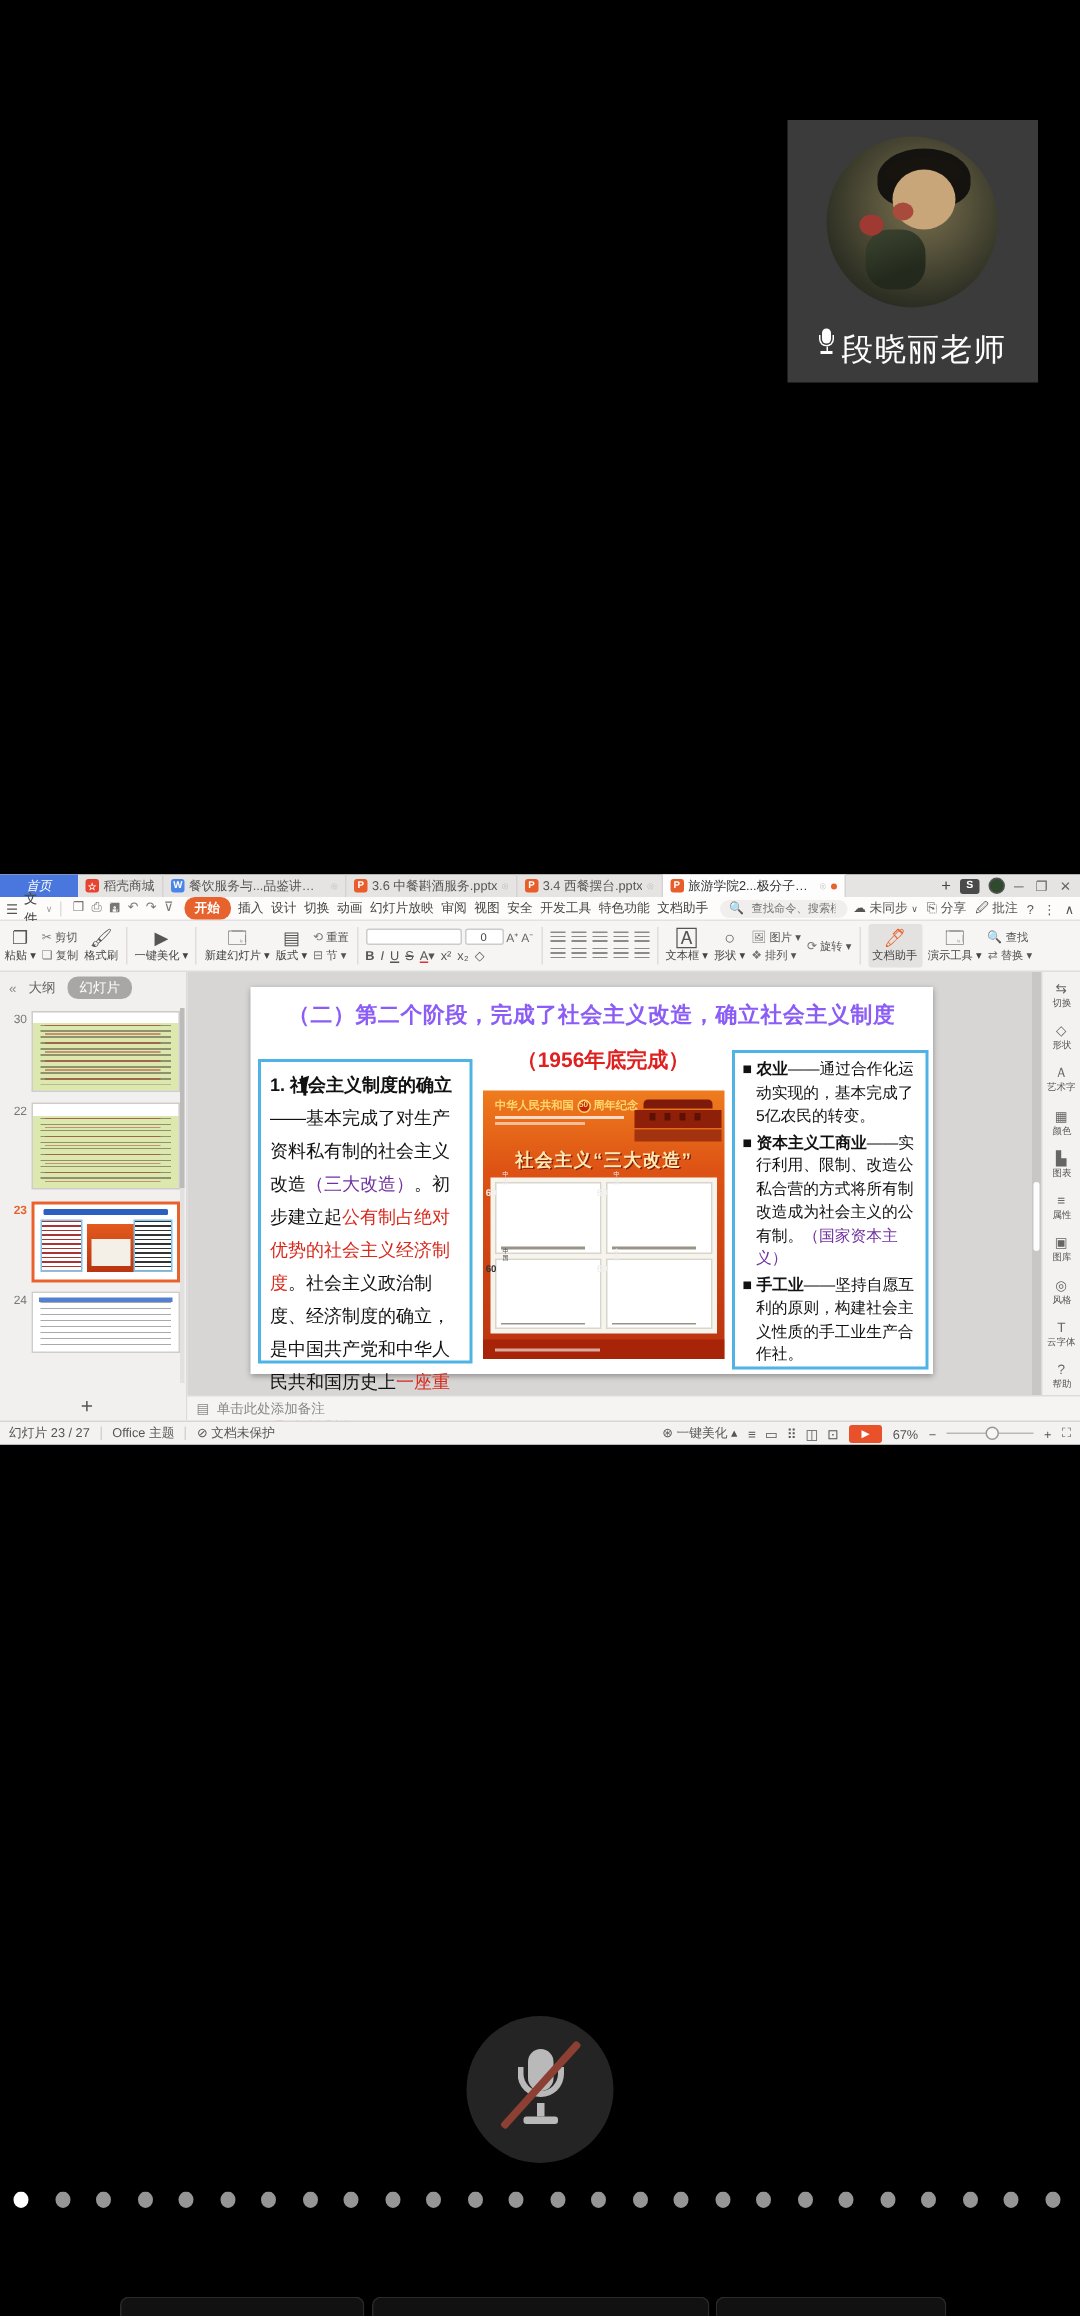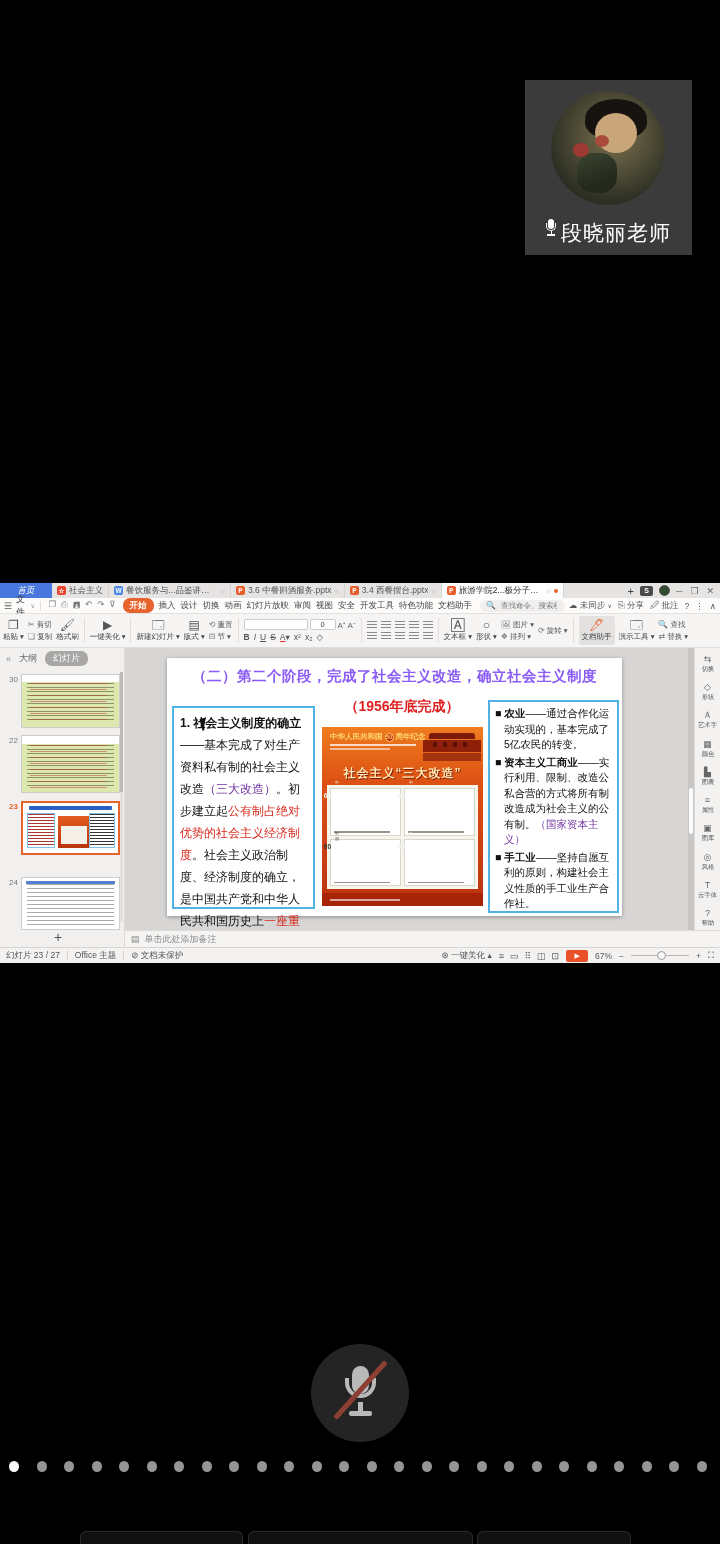--- a/index.html
+++ b/index.html
@@ -200,21 +200,21 @@
   </div>
 
   <div class="wps">
 
     <div class="tabbar" id="tabbar">
         <div class="tab home home" style="max-width: 52px; font-style: italic;">
           <span class="t-label">首页</span>
         </div>
         <div class="tab docer" style="max-width: 122px;">
           <span class="t-ico docer">☆</span>
-          <span class="t-label">社会主义</span>
+          <span class="t-label">稻壳商城</span>
         </div>
         <div class="tab doc" style="max-width: 122px;">
           <span class="t-ico doc">W</span>
           <span class="t-label">餐饮服务与...品鉴讲解改</span>
           <span class="t-pin">⌾</span>
         </div>
         <div class="tab ppt" style="max-width: 122px;">
           <span class="t-ico ppt">P</span>
           <span class="t-label">3.6 中餐斟酒服务.pptx</span>
           <span class="t-pin">⌾</span>
@@ -405,21 +405,21 @@
         </div>
         <div class="thumb-row" style="top:153px;height:54px;">
           <span class="thumb-num cur">23</span>
           <span class="thumb sel">
               <span class="mini-title"></span>
               <span class="mini-left"></span>
               <span class="mini-mid"></span>
               <span class="mini-right"></span>
             </span>
         </div>
-        <div class="thumb-row" style="top:229px;height:53px;">
+        <div class="thumb-row" style="top:213px;height:41px;">
           <span class="thumb-num">24</span>
           <span class="thumb">
               <span class="th-blue-bar"></span>
               <span class="th-white-lines"></span>
             </span>
         </div>
         <div class="sb-scroll">
             <span class="thm"></span>
           </div>
         <div class="add-slide">+</div>

